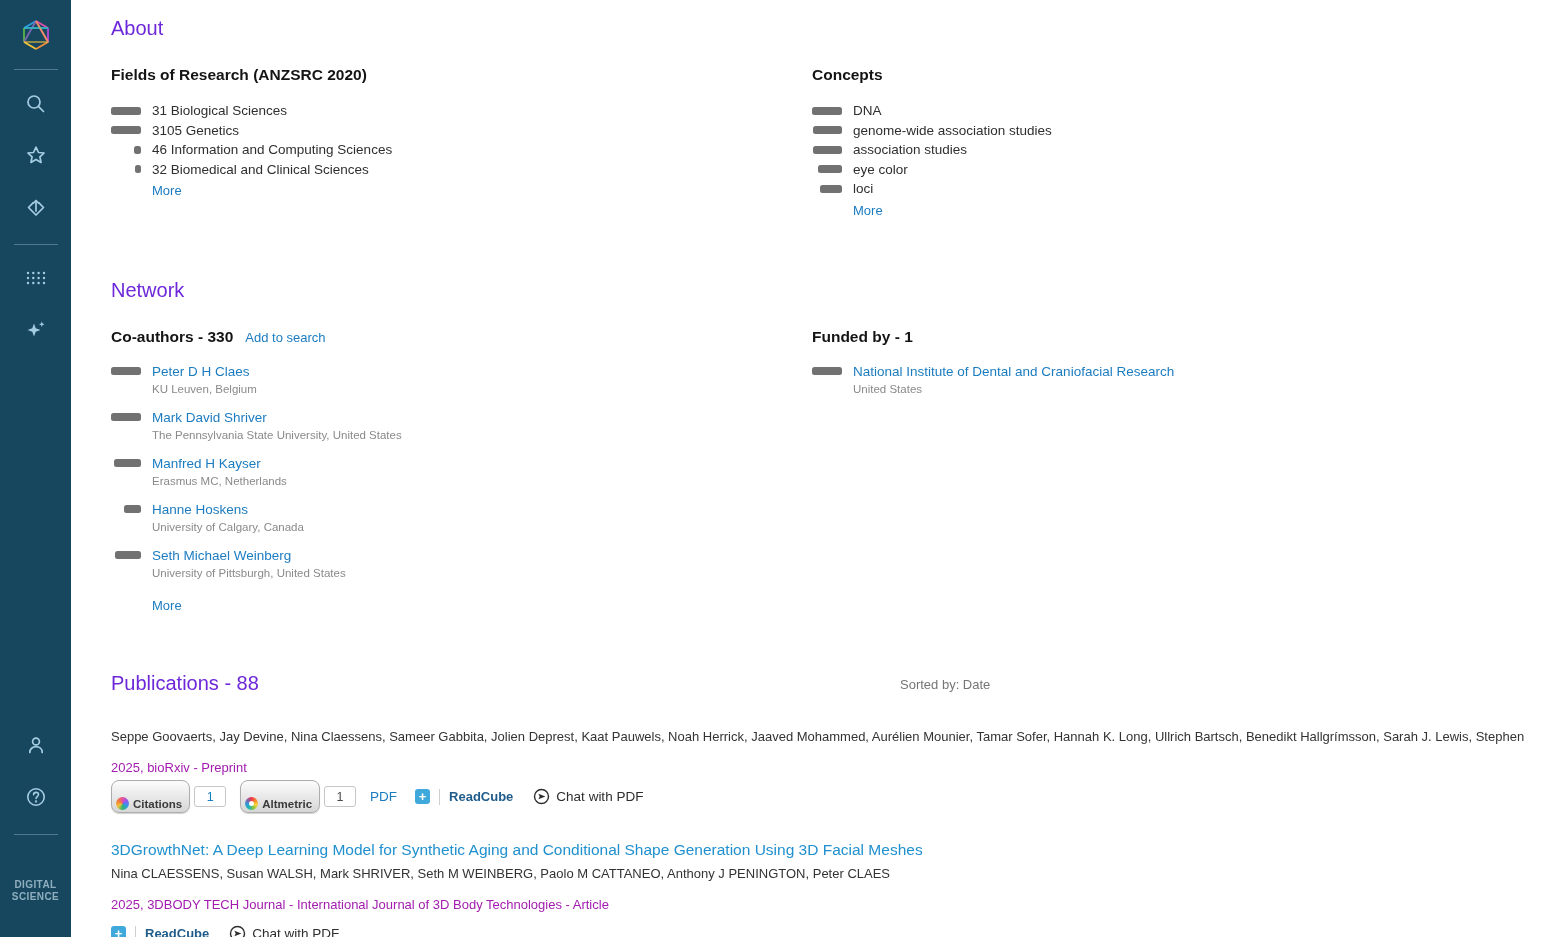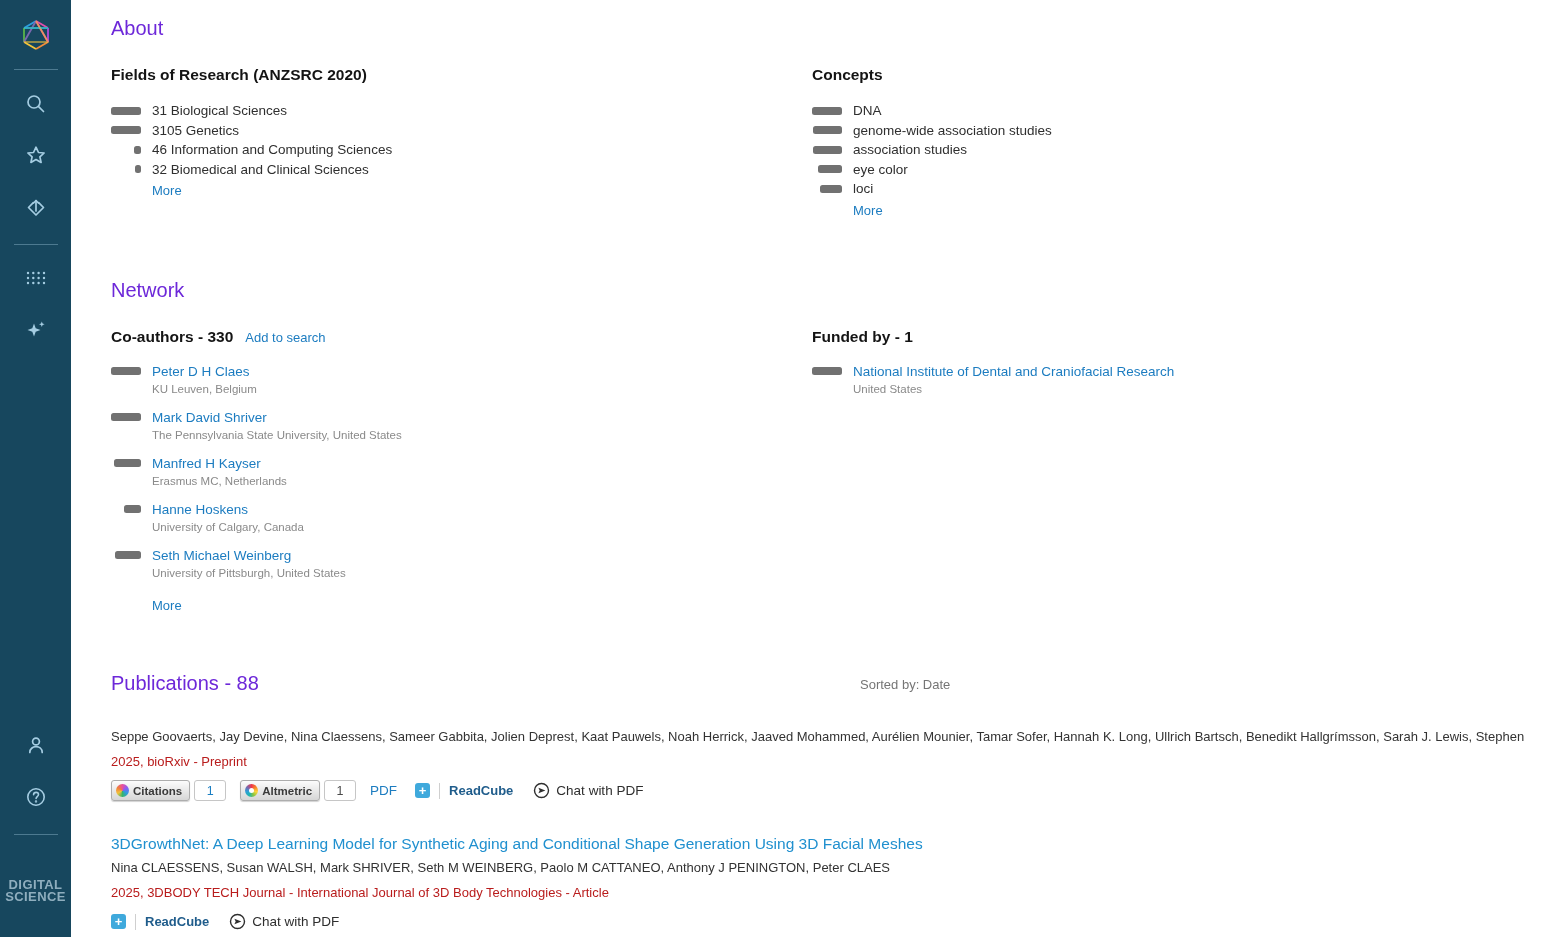--- a/index.html
+++ b/index.html
@@ -9,21 +9,21 @@
 
   
   .sidebar { width:71px; height:937px; background:#17475E; flex:0 0 71px;
              display:flex; flex-direction:column; align-items:center; }
   .sb-logo { width:40px; height:40px; margin-top:15px; cursor:pointer; }
   .sb-div { width:44px; border-top:1px solid rgba(165,205,226,.38); margin-top:14px; }
   .sb-icon { width:36px; height:36px; display:flex; align-items:center; justify-content:center;
              margin-top:16px; cursor:pointer; }
   .sb-icon svg { width:24px; height:24px; }
   .sb-spacer { flex:1; }
-  .sb-footer { font-size:13px; font-weight:bold; color:#8FAEBE; text-align:center;
+  .sb-footer { font-size:10px; font-weight:bold; color:#8FAEBE; text-align:center;
                line-height:12px; letter-spacing:.4px; margin-top:44px; margin-bottom:34px; }
 
   
   .main { flex:1; padding:17px 40px 0 40px; }
   h1.sec { font-size:20px; font-weight:400; color:#6d28d9; line-height:23px; }
   .two-col { display:flex; }
   .col-l { width:701px; flex:0 0 701px; }
   .col-r { flex:1; }
   h2.sub { font-size:15.5px; font-weight:700; color:#141414; line-height:19px; }
   .sub-row { display:flex; align-items:baseline; margin-top:25px; }
@@ -38,34 +38,34 @@
   .more { display:inline-block; font-size:13px; font-weight:500; margin:4px 0 0 41px; }
 
   .person-list { margin-top:16px; }
   .person-row { display:flex; align-items:flex-start; margin-bottom:11px; }
   .person-row .bar-col { margin-top:5px; }
   .p-name { font-size:13.5px; line-height:17px; }
   .p-affil { font-size:11.5px; color:#8a8a8a; line-height:15px; margin-top:2px; }
 
   .net-head { margin-top:60px; }
   .pubs-head-row { position:relative; margin-top:58px; }
-  .sorted-by { position:absolute; left:749px; top:5px; font-size:13px; color:#757575; cursor:pointer; }
+  .sorted-by { position:absolute; left:789px; top:5px; font-size:13px; color:#757575; cursor:pointer; }
 
   .pub { margin-top:34px; }
   .pub-title { font-size:15.5px; color:#2090CF; line-height:20px; font-weight:400;
                display:inline-block; max-width:1420px; cursor:pointer; }
   .pub-authors { font-size:13px; color:#333; line-height:16px; margin-top:6px;
                  max-width:1414px; white-space:nowrap; overflow:hidden; }
-  .pub-meta { font-size:13px; color:#b91c1c; line-height:16px; margin-top:9px; }
+  .pub-meta { font-size:13px; color:#a21caf; line-height:16px; margin-top:15px; }
   .pub-badges { display:flex; align-items:center; margin-top:10px; height:22px; }
 
   .metric-badge { display:flex; align-items:center; cursor:pointer; margin-right:14px; }
-  .mb-label { display:flex; align-items:center; gap:4px; padding:2px 7px 2px 4px; height:21px;
+  .mb-label { display:flex; align-items:flex-end; gap:4px; padding:2px 7px 2px 4px; height:33px;
               background:linear-gradient(#fcfcfc,#d6d6d6); border:1px solid #adadad;
-              border-radius:3px; font-size:11.5px; font-weight:700; color:#3a3a3a;
+              border-radius:8px; font-size:11.5px; font-weight:700; color:#3a3a3a;
               box-shadow:0 1px 1px rgba(0,0,0,.18); }
   .mb-icon { width:13px; height:13px; border-radius:50%; position:relative; flex:0 0 13px; }
   .mb-icon.dims { background:conic-gradient(#e94f9d,#8b5cf6,#2d9ce0,#35b56a,#f3c13a,#ef7d3b,#e94f9d); }
   .mb-icon.altm { background:conic-gradient(#ef364c,#f68429,#ffd43a,#8cc63f,#20b5ae,#2d9fd8,#7b67ae,#ef364c); }
   .mb-icon.altm::after { content:""; position:absolute; left:4px; top:4px; width:5px; height:5px;
                          border-radius:50%; background:#fff; }
   .mb-count { margin-left:4px; min-width:32px; height:21px; display:flex; align-items:center;
               justify-content:center; background:#fff; border:1px solid #c6c6c6; border-radius:3px;
               font-size:12.5px; padding:0 5px; }
   .cnt-blue { color:#1B7FC3; } .cnt-dark { color:#4a4a4a; }

